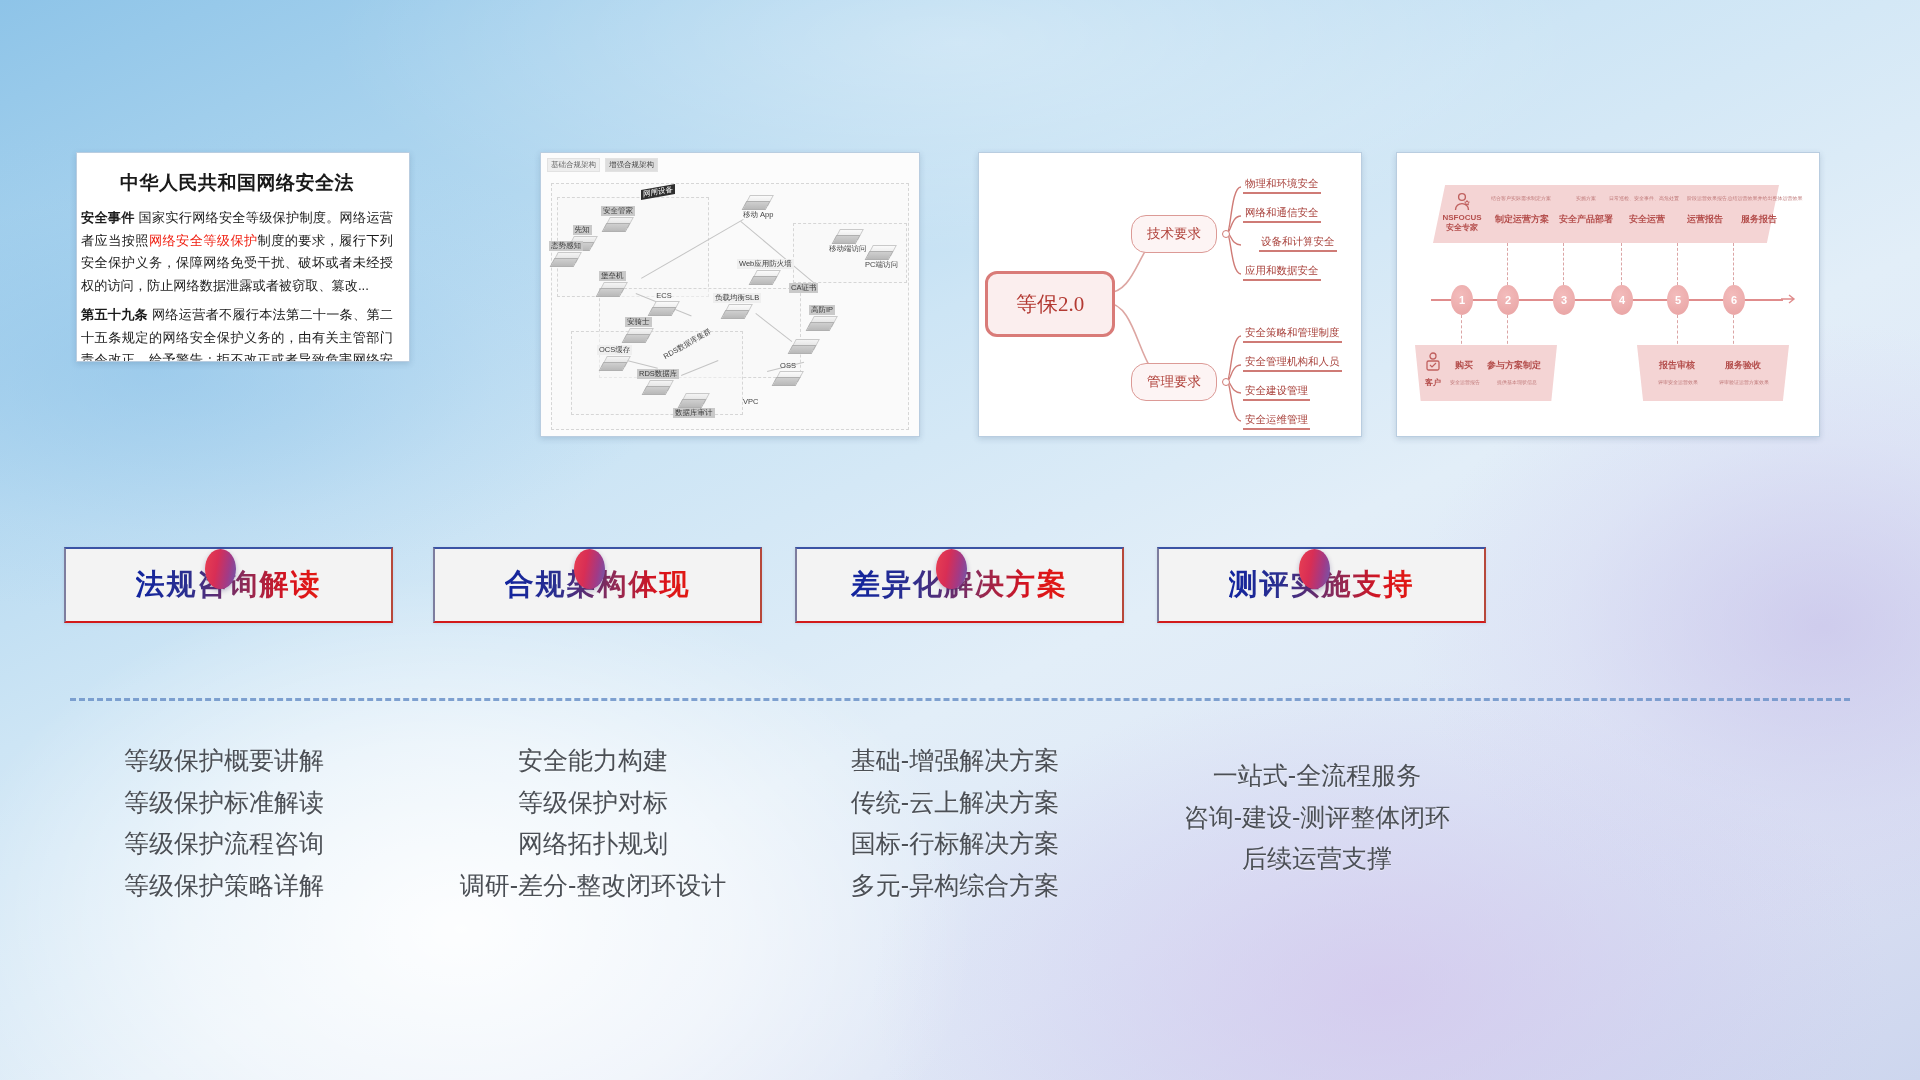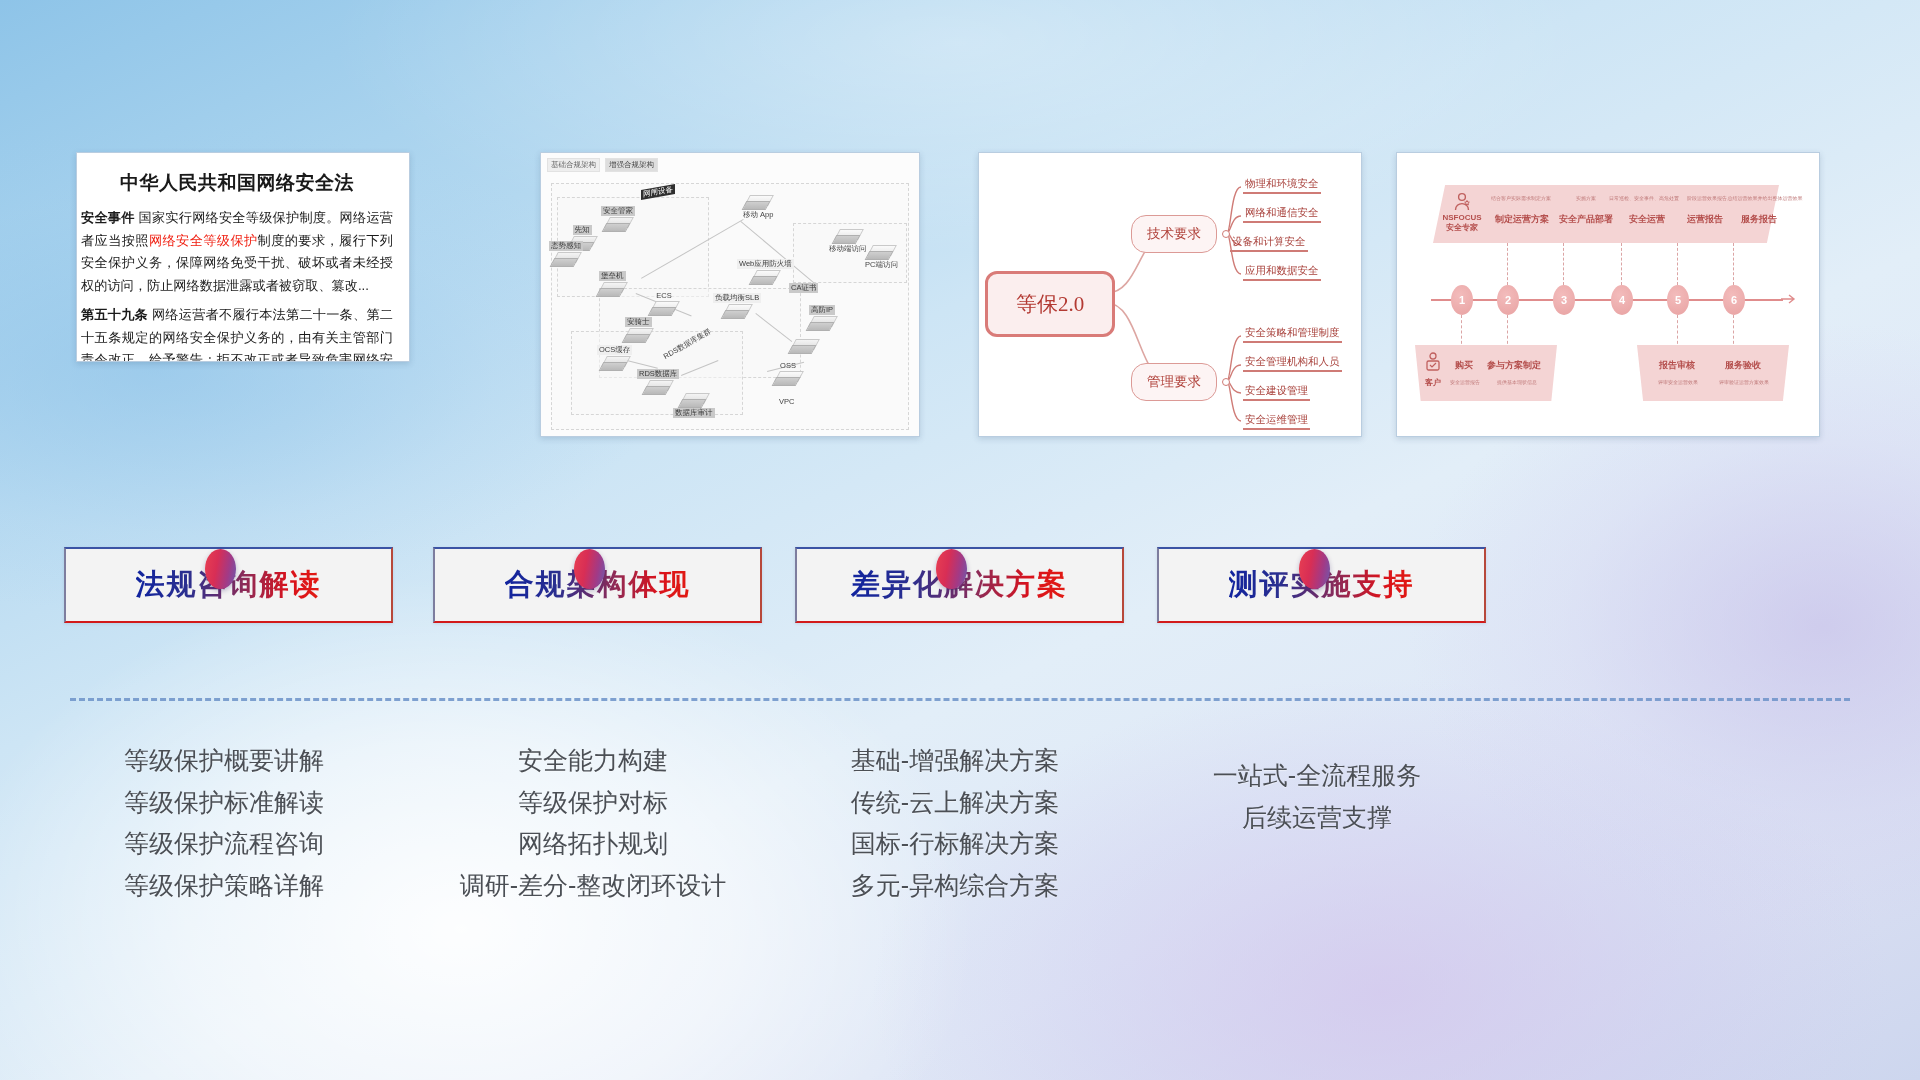--- a/index.html
+++ b/index.html
@@ -237,21 +237,21 @@
       <div class="node" style="left:118px;top:186px;transform:rotate(-30deg);">
         <span class="lbl pl">RDS数据库集群</span>
       </div>
       <div class="node" style="left:236px;top:208px;">
         <span class="lbl pl">OSS</span>
         <span class="ico srv">
             <i class="top"></i>
             <i class="bot"></i>
           </span>
       </div>
-      <div class="node" style="left:200px;top:244px;margin-left:36px;">
+      <div class="node" style="left:200px;top:244px;">
         <span class="lbl pl">VPC</span>
       </div>
       <div class="node" style="left:248px;top:130px;gap:45px;">
         <span class="lbl mid">CA证书</span>
         <span class="ico">
             <i class="top"></i>
             <i class="bot"></i>
           </span>
       </div>
       <div class="node" style="left:268px;top:152px;">
@@ -299,21 +299,21 @@
         <path d="M248,228 C252,228 252,240 262,240" stroke="#cf7b76" stroke-width="1.4" fill="none"></path>
         <path d="M248,228 C252,228 252,268 262,268" stroke="#cf7b76" stroke-width="1.4" fill="none"></path>
       </svg>
 
       <div class="mroot" style="left:6px;top:118px;width:124px;height:60px;">等保2.0</div>
 
       <div class="mbranch" style="left:152px;top:62px;width:84px;height:36px;">技术要求</div>
       <div class="mdot" style="left:243px;top:77px;"></div>
       <div class="mleaf" style="left:264px;top:24px;">物理和环境安全</div>
       <div class="mleaf" style="left:264px;top:53px;">网络和通信安全</div>
-      <div class="mleaf" style="left:251px;top:82px;font-family:Liberation Serif, serif;">设备和计算安全</div>
+      <div class="mleaf" style="left:280px;top:82px;font-family:Liberation Serif, serif;">设备和计算安全</div>
       <div class="mleaf" style="left:264px;top:111px;">应用和数据安全</div>
 
       <div class="mbranch" style="left:152px;top:210px;width:84px;height:36px;">管理要求</div>
       <div class="mdot" style="left:243px;top:225px;"></div>
       <div class="mleaf" style="left:264px;top:173px;">安全策略和管理制度</div>
       <div class="mleaf" style="left:264px;top:202px;">安全管理机构和人员</div>
       <div class="mleaf" style="left:264px;top:231px;">安全建设管理</div>
       <div class="mleaf" style="left:264px;top:260px;">安全运维管理</div>
     </div>
   </div>
@@ -429,15 +429,16 @@
     <div class="item">调研-差分-整改闭环设计</div>
   </div>
   <div class="col" style="left:795px;top:740px;width:320px;">
     <div class="item">基础-增强解决方案</div>
     <div class="item">传统-云上解决方案</div>
     <div class="item">国标-行标解决方案</div>
     <div class="item">多元-异构综合方案</div>
   </div>
   <div class="col" style="left:1157px;top:755px;width:320px;">
     <div class="item">一站式-全流程服务</div>
+    <div class="item">咨询-建设-测评整体闭环</div>
     <div class="item">后续运营支撑</div>
   </div>
 </div>
 
 </body></html>

